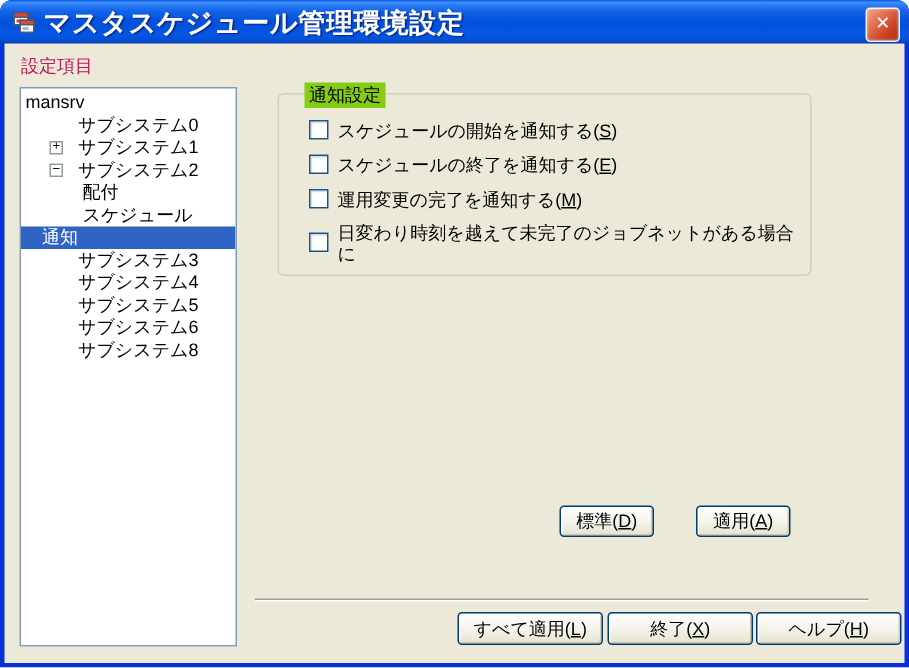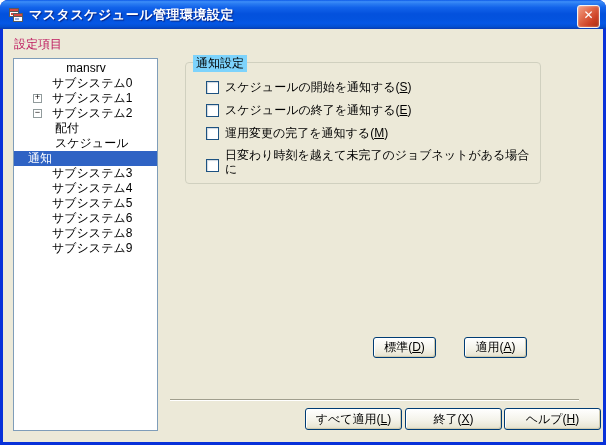--- a/index.html
+++ b/index.html
@@ -7,54 +7,54 @@
   .stage{position:relative;width:606px;height:445px;overflow:hidden;}
 
   
   .window{position:absolute;inset:0;border-radius:8px 8px 0 0;overflow:hidden;
           background:#0831d9;}
   .titlebar{position:absolute;top:0;left:0;right:0;height:29px;
             background:linear-gradient(180deg,#0c59e8 0%,#3d8ef8 6%,#2b7df2 12%,#1263ea 26%,
                        #0351dd 48%,#0353de 66%,#0557e6 80%,#0350d2 92%,#0a3bb0 100%);
             display:flex;align-items:center;}
   .app-icon{width:16px;height:16px;margin-left:8px;flex:0 0 auto;}
-  .title-text{color:#fff;font-size:13px;font-weight:bold;margin-left:5px;
+  .title-text{color:#fff;font-size:18px;font-weight:bold;margin-left:5px;
               text-shadow:1px 1px 1px rgba(10,24,106,.8);letter-spacing:.5px;
               white-space:nowrap;}
   .close-btn{position:absolute;top:5px;right:6px;width:21px;height:21px;border-radius:3px;
              border:1px solid #f2f2f2;
              background:linear-gradient(135deg,#f3a389 0%,#e0694a 40%,#cc4024 70%,#a83014 100%);
              color:#fff;font-size:12px;font-weight:bold;line-height:19px;text-align:center;
              box-shadow:inset 0 0 2px rgba(255,255,255,.6);cursor:default;}
 
   .client{position:absolute;top:29px;left:3px;right:3px;bottom:3px;background:#ece9d8;}
 
   .lbl{position:absolute;font-size:12px;color:#be185d;}
 
   
   .tree{position:absolute;left:10px;top:29px;width:145px;height:373px;background:#fff;
         border:1px solid #7f9db9;overflow:hidden;padding-top:2px;box-sizing:border-box;}
   .trow{position:relative;height:15px;line-height:15px;font-size:12px;white-space:nowrap;}
   .trow .tlabel{padding:0 2px;}
-  .lvl0{padding-left:1px;text-align:center;}
+  .lvl0{padding-left:1px;}
   .lvl1{padding-left:24px;margin-left:12px;}
   .lvl2{padding-left:39px;}
   .trow.selrow{background:#2f63c4;padding-left:12px;}
   .trow.selrow .tlabel{color:#fff;}
   .expander{position:absolute;left:7px;top:3px;width:9px;height:9px;background:#fff;
             border:1px solid #919b9c;font-size:9px;line-height:7px;text-align:center;
             color:#000;box-sizing:border-box;font-family:"Liberation Mono","DejaVu Sans Mono",monospace;}
 
   
   .groupbox{position:absolute;left:182px;top:33px;width:356px;height:122px;
             border:1px solid #d0d0bf;border-radius:4px;box-sizing:border-box;}
-  .group-title{position:absolute;top:-8px;left:7px;background:#7dd3fc;padding:0 3px;
+  .group-title{position:absolute;top:-8px;left:17px;background:#84cc16;padding:0 3px;
                font-size:12px;color:#000;}
 
-  .cbrow{position:absolute;left:20px;display:flex;align-items:center;}
+  .cbrow{position:absolute;left:20px;display:flex;align-items:flex-start;}
   .cb{width:13px;height:13px;background:#fff;border:1px solid #1d5281;box-sizing:border-box;
       box-shadow:inset 1px 1px 1px rgba(60,90,120,.25);flex:0 0 auto;margin-top:0;}
   .cbl{font-size:12px;margin-left:6px;line-height:14px;color:#000;}
   .cbl .ln{display:block;}
   .mn{text-decoration:underline;text-underline-offset:1px;}
 
   
   .xpbtn{position:absolute;box-sizing:border-box;border:1px solid #003c74;border-radius:3px;
          background:linear-gradient(180deg,#ffffff 0%,#f4f3ea 55%,#e9e6d4 90%,#dcd8c0 100%);
          font-family:"Liberation Sans","DejaVu Sans",sans-serif;font-size:12px;color:#000;
@@ -120,23 +120,20 @@
         </div>
         <div class="trow lvl1">
           <span class="tlabel">サブシステム5</span>
         </div>
         <div class="trow lvl1">
           <span class="tlabel">サブシステム6</span>
         </div>
         <div class="trow lvl1">
           <span class="tlabel">サブシステム8</span>
         </div>
-        <div class="trow lvl1">
-          <span class="tlabel">サブシステム9</span>
-        </div>
       </div>
 
       <div class="groupbox">
         <span class="group-title">通知設定</span>
 
         <div class="cbrow" style="top:17px;">
           <span class="cb"></span>
           <span class="cbl"><span>スケジュールの開始を通知する(</span><span class="mn">S</span><span>)</span></span>
         </div>
 

